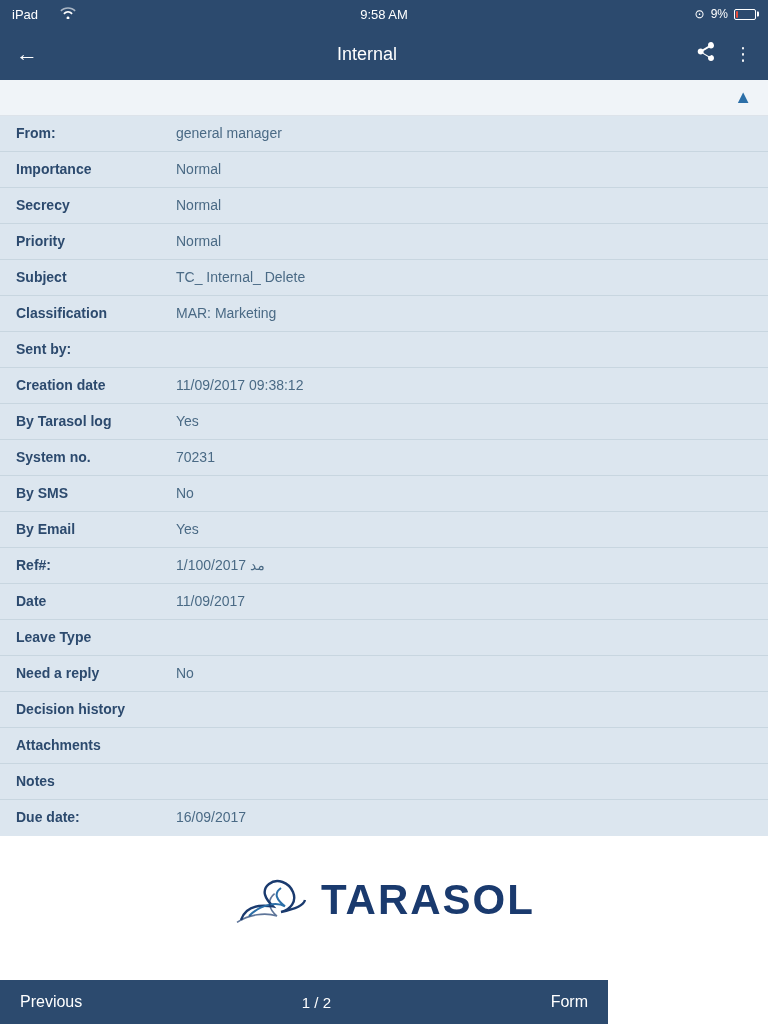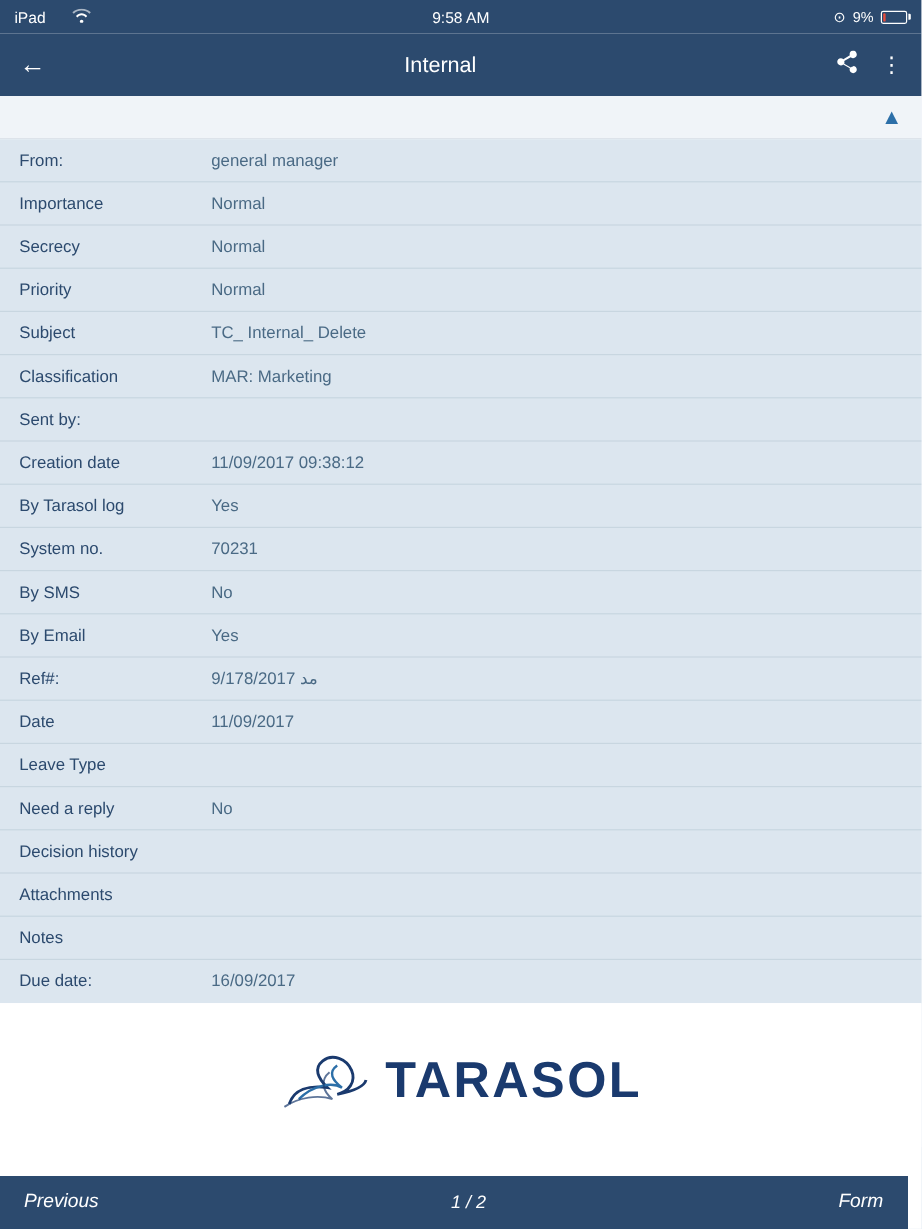--- a/index.html
+++ b/index.html
@@ -62,21 +62,21 @@
       padding: 8px 16px;
       border-bottom: 1px solid #c8d6e0;
       min-height: 36px;
     }
     .detail-row:last-child { border-bottom: none; }
     .detail-label {
       width: 160px;
       min-width: 160px;
       color: #2c4a6e;
       font-size: 14px;
-      font-weight: 400;
+      font-weight: 700;
       padding-top: 1px;
     }
     .detail-value {
       color: #4a6a85;
       font-size: 14px;
       flex: 1;
       padding-top: 1px;
     }
 
     
@@ -101,28 +101,27 @@
       font-weight: 700;
       color: #1a3a6e;
       letter-spacing: 2px;
       font-family: Arial, sans-serif;
     }
 
     
     .bottom-nav {
       position: fixed;
       bottom: 0;
-      width: 756px;
+      width: 608px;
       height: 44px;
       background: #2c4a6e;
       display: flex;
       align-items: center;
       justify-content: space-between;
       padding: 0 20px;
-      font-style: italic;
     }
     .bottom-nav-btn {
       color: white;
       font-size: 16px;
       cursor: pointer;
     }
     .page-indicator {
       color: white;
       font-size: 15px;
     }
@@ -214,21 +213,21 @@
     <div class="detail-row">
       <span class="detail-label">By SMS</span>
       <span class="detail-value">No</span>
     </div>
     <div class="detail-row">
       <span class="detail-label">By Email</span>
       <span class="detail-value">Yes</span>
     </div>
     <div class="detail-row">
       <span class="detail-label">Ref#:</span>
-      <span class="detail-value">مد 9/178/2017</span>
+      <span class="detail-value">مد 1/100/2017</span>
     </div>
     <div class="detail-row">
       <span class="detail-label">Date</span>
       <span class="detail-value">11/09/2017</span>
     </div>
     <div class="detail-row">
       <span class="detail-label">Leave Type</span>
       <span class="detail-value"></span>
     </div>
     <div class="detail-row">

